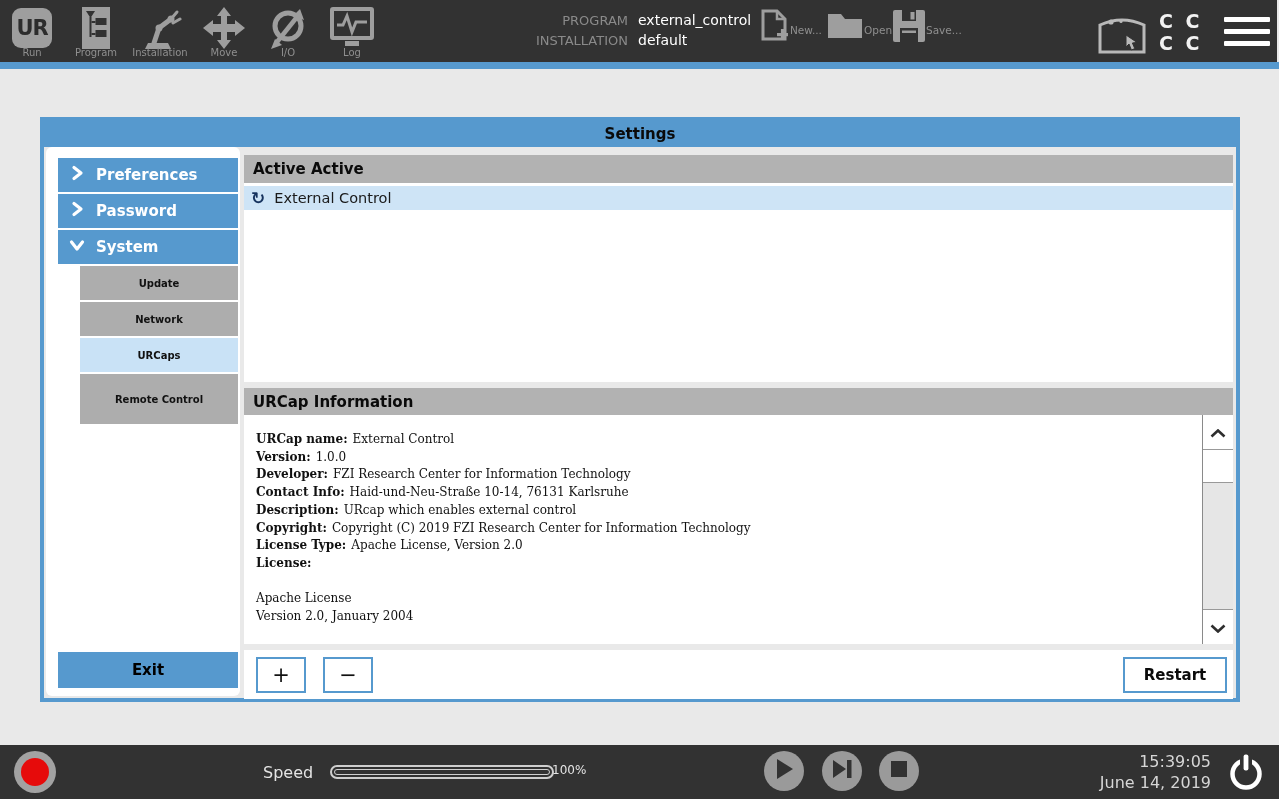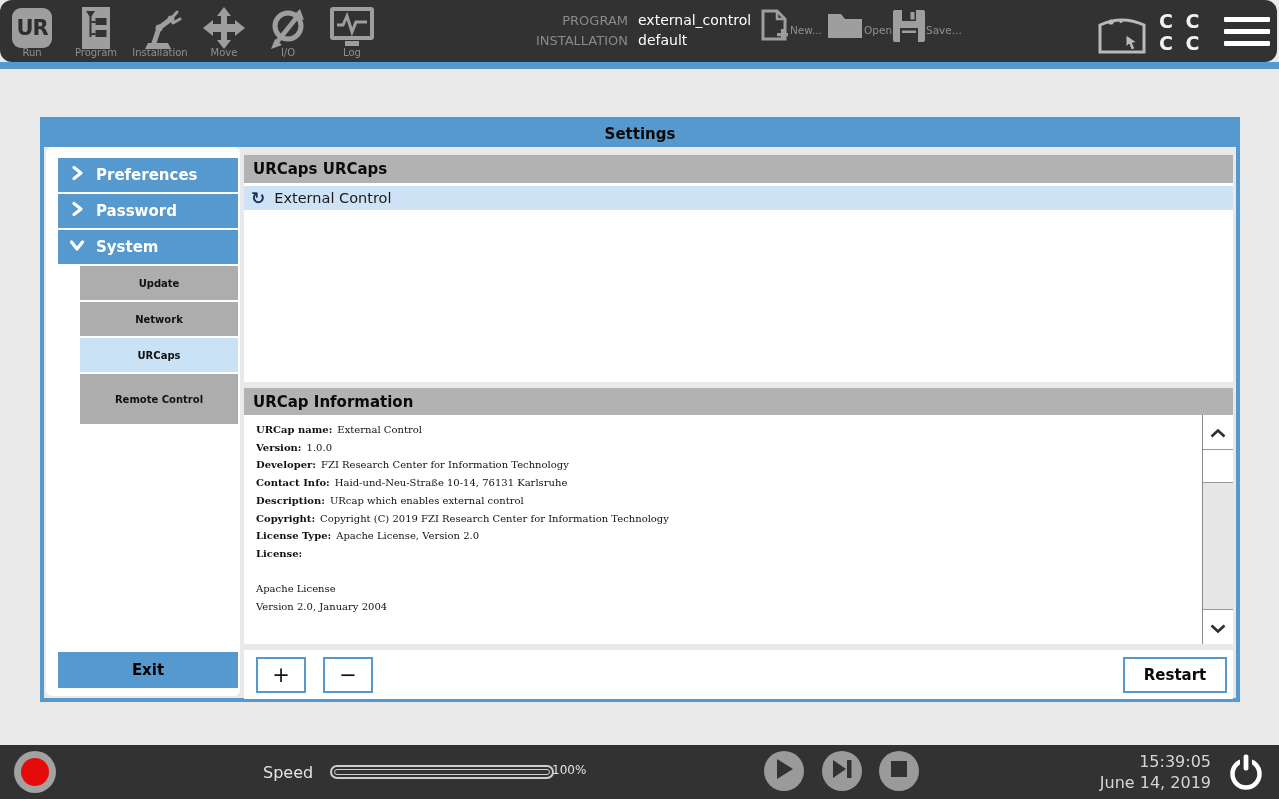--- a/index.html
+++ b/index.html
@@ -1,20 +1,20 @@
 <!DOCTYPE html>
 <html><head>
 <meta charset="utf-8">
 <style>
   html,body{margin:0;padding:0;background:#e9e9e9;}
   #app{position:relative;width:1279px;height:799px;overflow:hidden;
        font-family:"DejaVu Sans","Liberation Sans",sans-serif;-webkit-font-smoothing:antialiased;}
 
   
-  .topbar{position:absolute;left:0;top:0;right:2px;height:62px;background:#323232;border-radius:12px;}
+  .topbar{position:absolute;left:0;top:0;right:2px;height:62px;background:#323232;}
   .tabs{position:absolute;left:0;top:0;display:flex;}
   .tab{width:64px;height:62px;display:flex;flex-direction:column;align-items:center;cursor:pointer;}
   .ticon{margin-top:7px;height:42px;width:48px;display:flex;align-items:center;justify-content:center;}
   .tlabel{font-size:10px;color:#8f8f8f;margin-top:-2px;}
   .urlogo{width:40px;height:40px;background:#9e9e9e;border-radius:9px;color:#2d2d2d;
           font-weight:bold;font-size:21px;display:flex;align-items:center;justify-content:center;letter-spacing:-1px;}
   .proginfo{position:absolute;left:500px;top:12px;display:grid;grid-template-columns:128px auto;column-gap:10px;row-gap:4px;align-items:center;}
   .plab{color:#8a8a8a;font-size:13px;text-align:right;}
   .pval{color:#ffffff;font-size:14px;}
   .factions{position:absolute;left:760px;top:9px;display:flex;gap:20px;}
@@ -49,22 +49,22 @@
   .content{position:absolute;left:200px;top:26px;right:3px;bottom:2px;}
   .sec-header{height:28px;background:#B2B2B2;display:flex;align-items:center;padding-left:9px;
               font-weight:bold;font-size:15px;color:#0a0a0a;box-sizing:border-box;}
   .hdr1{margin-top:8px;}
   .listpanel{height:196px;background:#ffffff;padding-top:3px;box-sizing:content-box;}
   .urcap-row{height:24px;background:#CEE4F6;display:flex;align-items:center;padding-left:7px;gap:9px;
              font-size:14.5px;color:#1a1a1a;cursor:pointer;}
   .refresh{font-family:"DejaVu Sans",sans-serif;font-weight:bold;font-size:17px;color:#16335E;line-height:1;}
   .hdr2{margin-top:6px;height:27px;}
   .infopanel{margin-top:0;height:229px;background:#ffffff;position:relative;}
-  .infotext{position:absolute;left:0;top:0;right:31px;bottom:0;padding:6px 12px;overflow:hidden;
-            font-family:"DejaVu Serif","Liberation Serif",serif;font-size:10px;line-height:17.7px;color:#111111;}
+  .infotext{position:absolute;left:0;top:0;right:31px;bottom:0;padding:16px 12px;overflow:hidden;
+            font-family:"DejaVu Serif","Liberation Serif",serif;font-size:12px;line-height:17.7px;color:#111111;}
   .fl{font-weight:bold;}
   .fv{margin-left:5px;}
   .blankline{height:17.7px;}
   .vscroll{position:absolute;top:0;right:0;bottom:0;width:30px;background:#E6E6E6;border-left:1px solid #8a8a8a;}
   .sbtn{height:34px;background:#ffffff;display:flex;align-items:center;justify-content:center;cursor:pointer;}
   .sbtn.up{border-bottom:1px solid #999999;}
   .sthumb{height:32px;background:#ffffff;border-bottom:1px solid #999999;cursor:pointer;}
   .sbtn.down{position:absolute;left:0;right:0;bottom:0;border-top:1px solid #999999;}
   .actionrow{margin-top:6px;height:49px;background:#ffffff;display:flex;align-items:center;}
   .sqbtn{width:50px;height:36px;background:#ffffff;border:2px solid #5699CE;box-sizing:border-box;
@@ -259,21 +259,21 @@
             <span>URCaps</span>
           </div>
           <div class="subbtn tall">
             <span>Remote Control</span>
           </div>
         </div>
         <div class="exitbtn">Exit</div>
       </div>
 
       <div class="content">
-        <div class="sec-header hdr1">URCaps URCaps</div>
+        <div class="sec-header hdr1">Active Active</div>
         <div class="listpanel">
           <div class="urcap-row">
             <span class="refresh">↻</span>
             <span>External Control</span>
           </div>
         </div>
 
         <div class="sec-header hdr2">URCap Information</div>
         <div class="infopanel">
           <div class="infotext">

